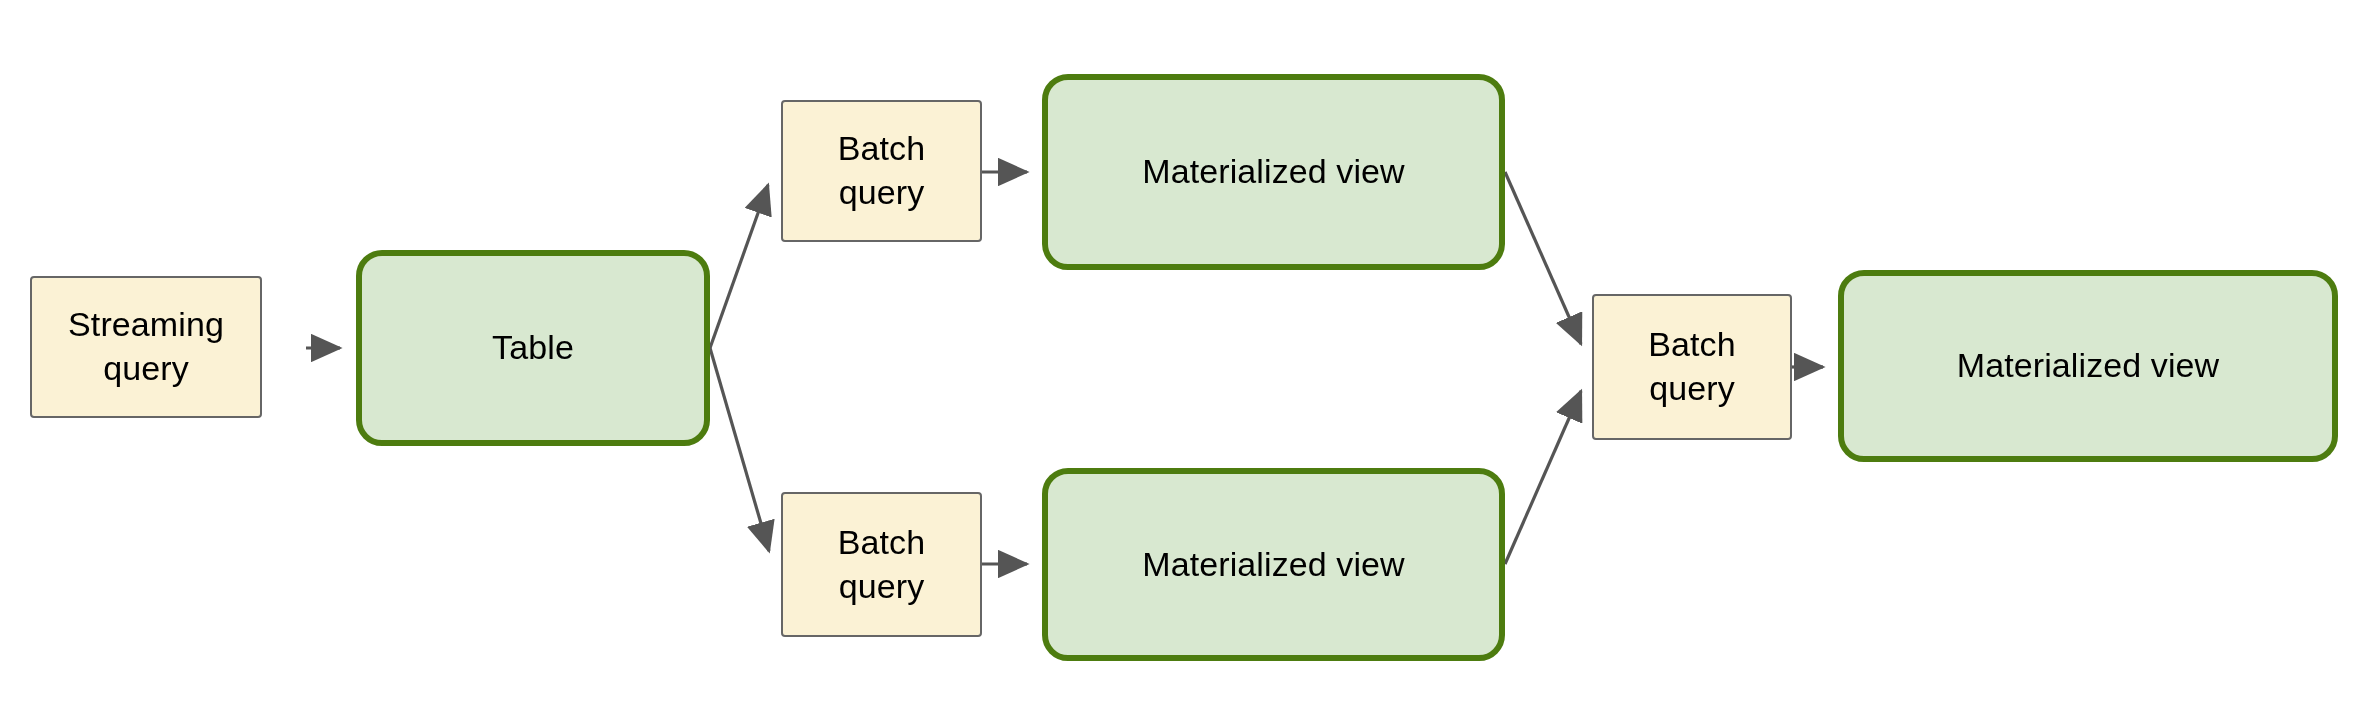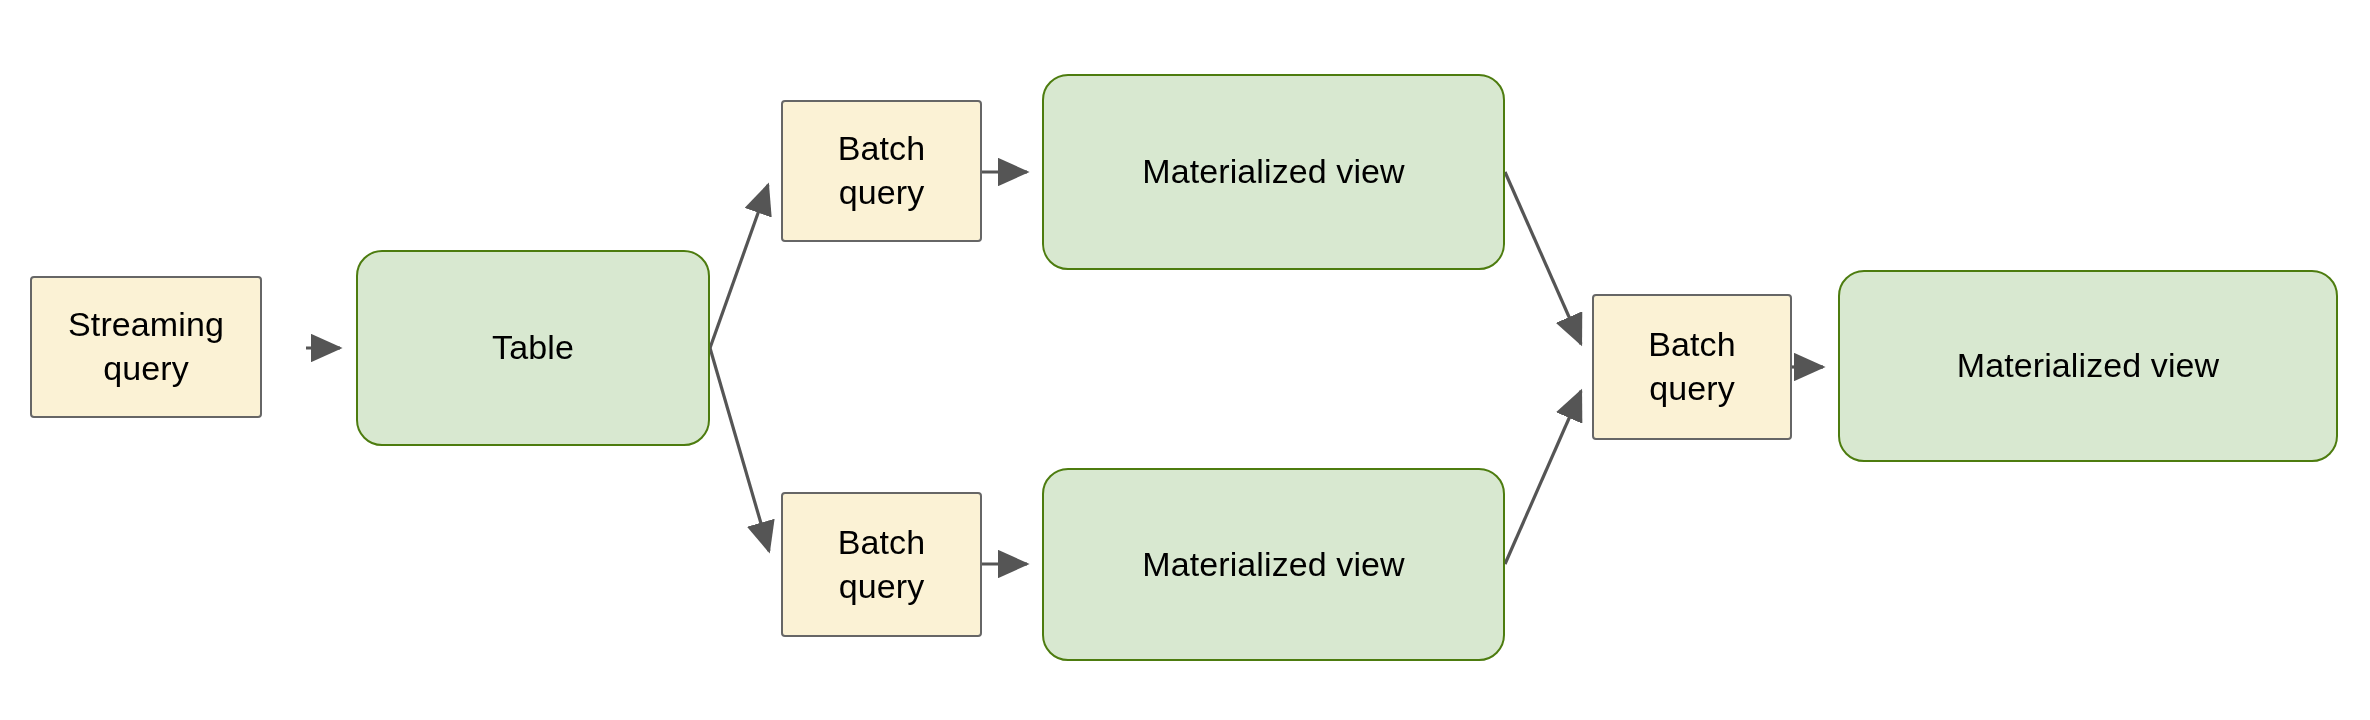--- a/index.html
+++ b/index.html
@@ -39,21 +39,21 @@
     white-space: pre-line;
     z-index: 2;
   }
   .node.process {
     background: #fbf2d5;
     border: 2px solid #666666;
     border-radius: 4px;
   }
   .node.store {
     background: #d8e8d0;
-    border: 2px solid #4d7c0f;
+    border: 6px solid #4d7c0f;
     border-radius: 26px;
   }
 </style>
 </head>
 <body>
 
 <div id="canvas">
 
   <svg id="edges" viewBox="0 0 2370 720" width="2370" height="720" xmlns="http://www.w3.org/2000/svg">
     <defs>

